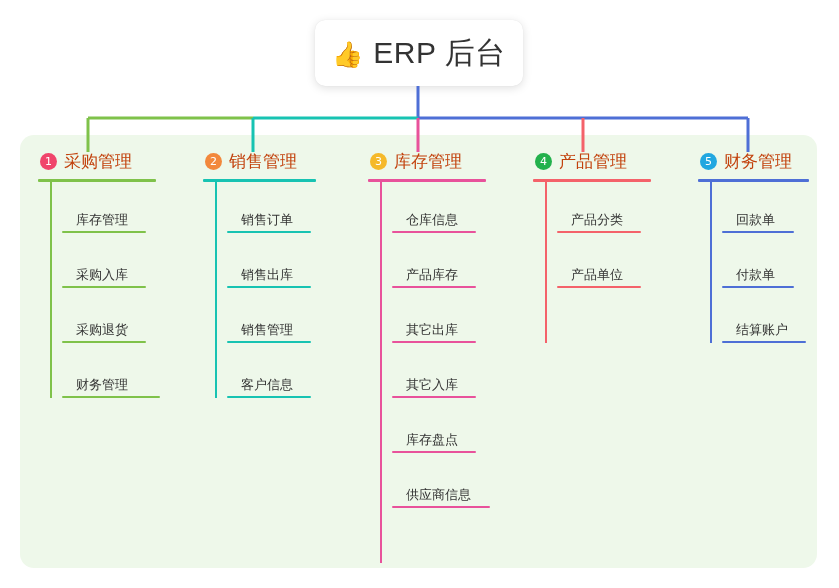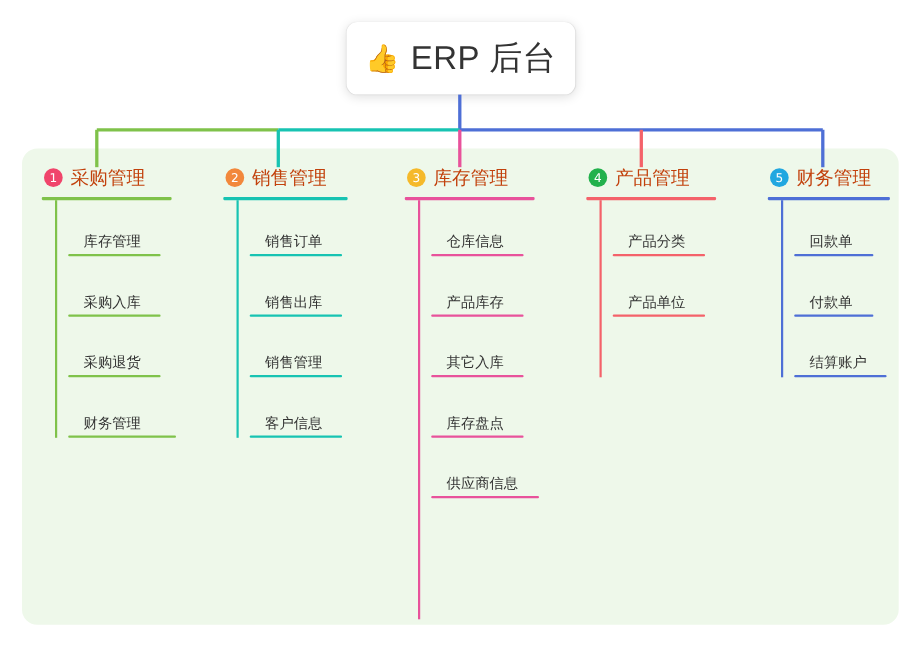--- a/index.html
+++ b/index.html
@@ -218,20 +218,24 @@
         <div class="spine" style="background: rgb(232, 82, 155); height: 381px;"></div>
         <div class="item">
           <span class="item-label">仓库信息</span>
           <div class="item-rule" style="background: rgb(232, 82, 155); width: 84px;"></div>
         </div>
         <div class="item">
           <span class="item-label">产品库存</span>
           <div class="item-rule" style="background: rgb(232, 82, 155); width: 84px;"></div>
         </div>
         <div class="item">
+          <span class="item-label">其它出库</span>
+          <div class="item-rule" style="background: rgb(232, 82, 155); width: 84px;"></div>
+        </div>
+        <div class="item">
           <span class="item-label">其它入库</span>
           <div class="item-rule" style="background: rgb(232, 82, 155); width: 84px;"></div>
         </div>
         <div class="item">
           <span class="item-label">库存盘点</span>
           <div class="item-rule" style="background: rgb(232, 82, 155); width: 84px;"></div>
         </div>
         <div class="item">
           <span class="item-label">供应商信息</span>
           <div class="item-rule" style="background: rgb(232, 82, 155); width: 98px;"></div>

